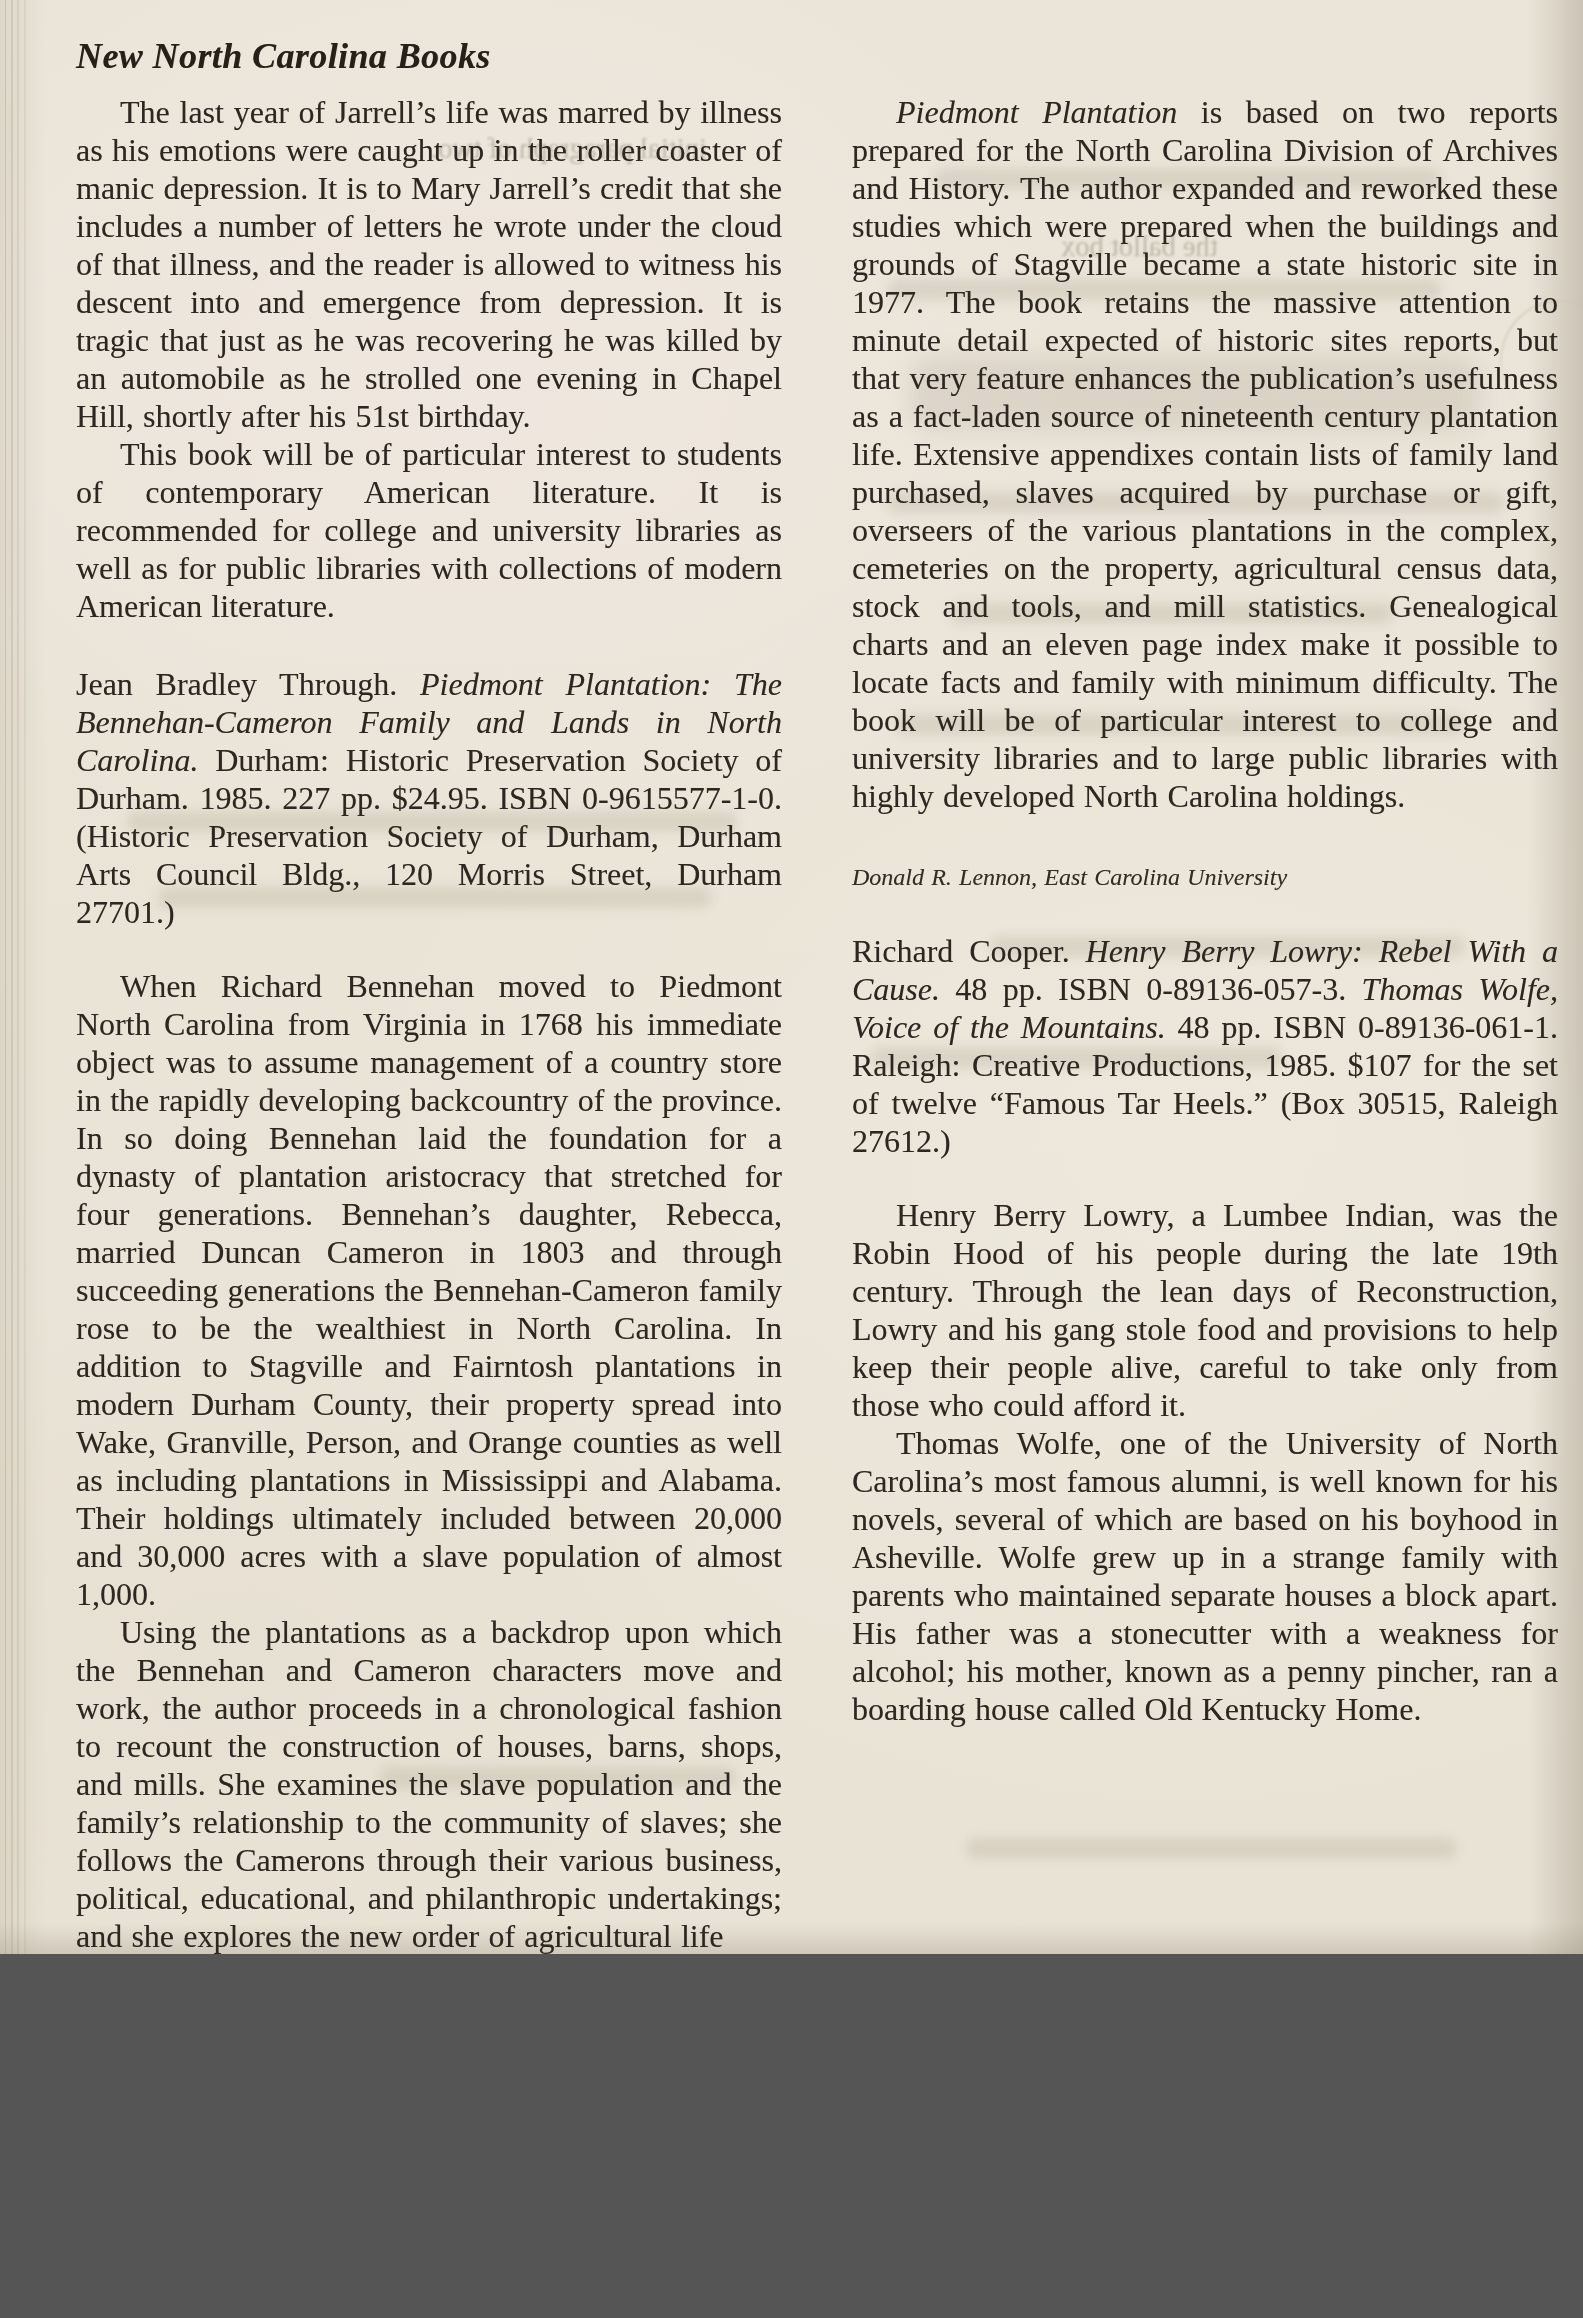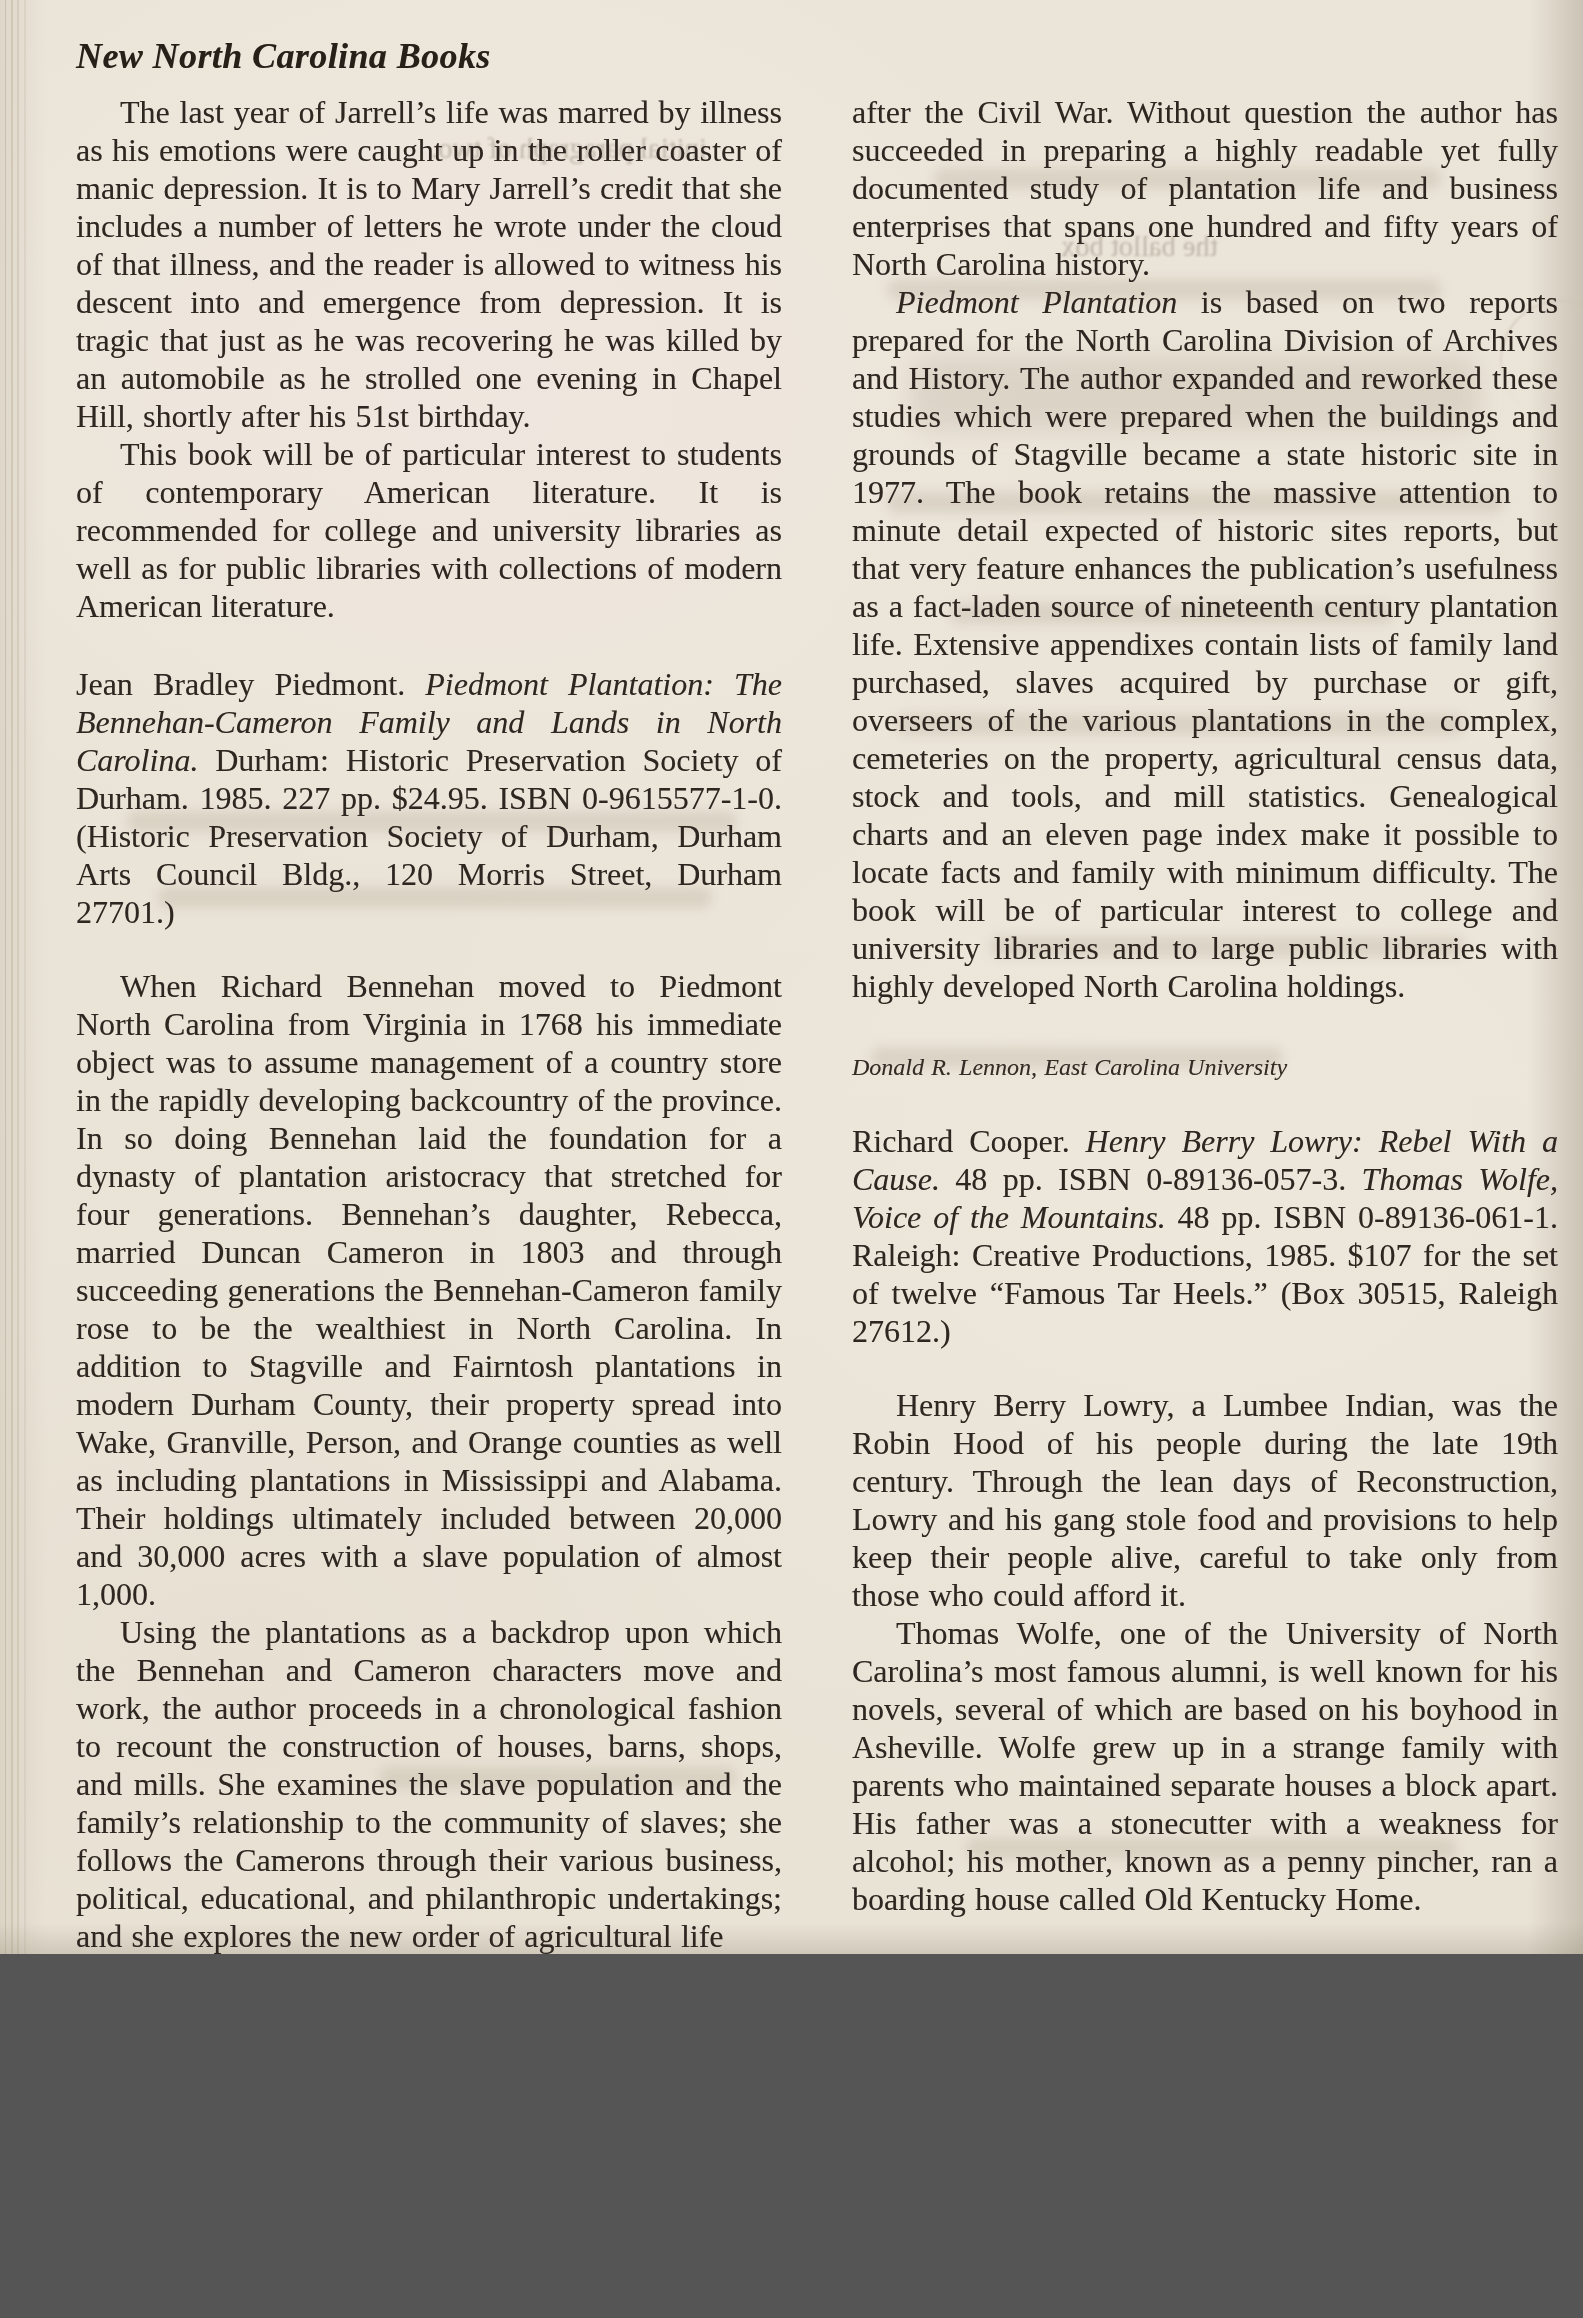--- a/index.html
+++ b/index.html
@@ -87,27 +87,26 @@
   <div class="ghost g-stripe" style="left:380px;top:1767px;width:356px;"></div>
   <div class="ghost g-stripe" style="left:966px;top:1838px;width:491px;"></div>
   <div class="ghost g-stripe" style="left:910px;top:1965px;width:538px;"></div>
   <div class="ghost g-stripe" style="left:997px;top:2076px;width:443px;"></div>
 
   <h1 class="header">New North Carolina Books</h1>
 
   <div class="col col-left">
     <p class="indent">The last year of Jarrell’s life was marred by illness as his emotions were caught up in the roller coaster of manic depression. It is to Mary Jarrell’s credit that she includes a number of letters he wrote under the cloud of that illness, and the reader is allowed to witness his descent into and emergence from depression. It is tragic that just as he was recovering he was killed by an automobile as he strolled one evening in Chapel Hill, shortly after his 51st birthday.</p>
     <p class="indent">This book will be of particular interest to students of contemporary American literature. It is recommended for college and university libraries as well as for public libraries with collections of modern American literature.</p>
-    <p class="citation"><span>Jean Bradley Piedmont. </span><span class="bi">Piedmont Plantation: The Bennehan-Cameron Family and Lands in North Carolina.</span><span> Durham: Historic Preservation Society of Durham. 1985. 227 pp. $24.95. ISBN 0-9615577-1-0. (Historic Preservation Society of Durham, Durham Arts Council Bldg., 120 Morris Street, Durham 27701.)</span></p>
+    <p class="citation"><span>Jean Bradley Through. </span><span class="bi">Piedmont Plantation: The Bennehan-Cameron Family and Lands in North Carolina.</span><span> Durham: Historic Preservation Society of Durham. 1985. 227 pp. $24.95. ISBN 0-9615577-1-0. (Historic Preservation Society of Durham, Durham Arts Council Bldg., 120 Morris Street, Durham 27701.)</span></p>
     <p class="indent gap-before">When Richard Bennehan moved to Piedmont North Carolina from Virginia in 1768 his immediate object was to assume management of a country store in the rapidly developing backcountry of the province. In so doing Bennehan laid the foundation for a dynasty of plantation aristocracy that stretched for four generations. Bennehan’s daughter, Rebecca, married Duncan Cameron in 1803 and through succeeding generations the Bennehan-Cameron family rose to be the wealthiest in North Carolina. In addition to Stagville and Fairntosh plantations in modern Durham County, their property spread into Wake, Granville, Person, and Orange counties as well as including plantations in Mississippi and Alabama. Their holdings ultimately included between 20,000 and 30,000 acres with a slave population of almost 1,000.</p>
     <p class="indent">Using the plantations as a backdrop upon which the Bennehan and Cameron characters move and work, the author proceeds in a chronological fashion to recount the construction of houses, barns, shops, and mills. She examines the slave population and the family’s relationship to the community of slaves; she follows the Camerons through their various business, political, educational, and philanthropic undertakings; and she explores the new order of agricultural life</p>
   </div>
 
   <div class="col col-right">
-    <p>after the Civil War. Without question the author has succeeded in preparing a highly readable yet fully documented study of plantation life and business enterprises that spans one hundred and fifty years of North Carolina history.</p>
     <p class="indent"><span class="bi">Piedmont Plantation</span><span> is based on two reports prepared for the North Carolina Division of Archives and History. The author expanded and reworked these studies which were prepared when the buildings and grounds of Stagville became a state historic site in 1977. The book retains the massive attention to minute detail expected of historic sites reports, but that very feature enhances the publication’s usefulness as a fact-laden source of nineteenth century plantation life. Extensive appendixes contain lists of family land purchased, slaves acquired by purchase or gift, overseers of the various plantations in the complex, cemeteries on the property, agricultural census data, stock and tools, and mill statistics. Genealogical charts and an eleven page index make it possible to locate facts and family with minimum difficulty. The book will be of particular interest to college and university libraries and to large public libraries with highly developed North Carolina holdings.</span></p>
     <p class="attribution">Donald R. Lennon, East Carolina University</p>
     <p class="citation"><span>Richard Cooper. </span><span class="bi">Henry Berry Lowry: Rebel With a Cause.</span><span> 48 pp. ISBN 0-89136-057-3. </span><span class="bi">Thomas Wolfe, Voice of the Mountains.</span><span> 48 pp. ISBN 0-89136-061-1. Raleigh: Creative Productions, 1985. $107 for the set of twelve “Famous Tar Heels.” (Box 30515, Raleigh 27612.)</span></p>
     <p class="indent gap-before">Henry Berry Lowry, a Lumbee Indian, was the Robin Hood of his people during the late 19th century. Through the lean days of Reconstruction, Lowry and his gang stole food and provisions to help keep their people alive, careful to take only from those who could afford it.</p>
     <p class="indent">Thomas Wolfe, one of the University of North Carolina’s most famous alumni, is well known for his novels, several of which are based on his boyhood in Asheville. Wolfe grew up in a strange family with parents who maintained separate houses a block apart. His father was a stonecutter with a weakness for alcohol; his mother, known as a penny pincher, ran a boarding house called Old Kentucky Home.</p>
   </div>
 
   <p class="footer">46—North Carolina Libraries</p>
 
 </div>

